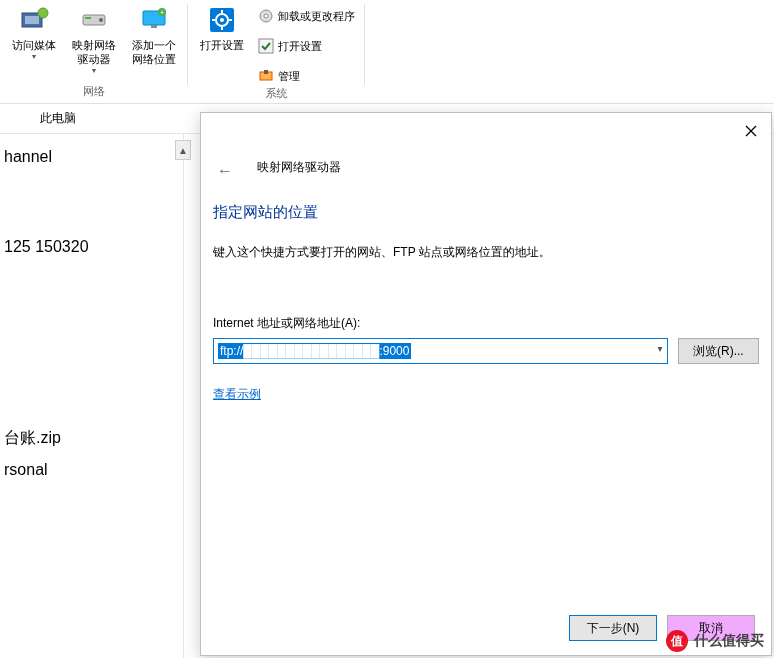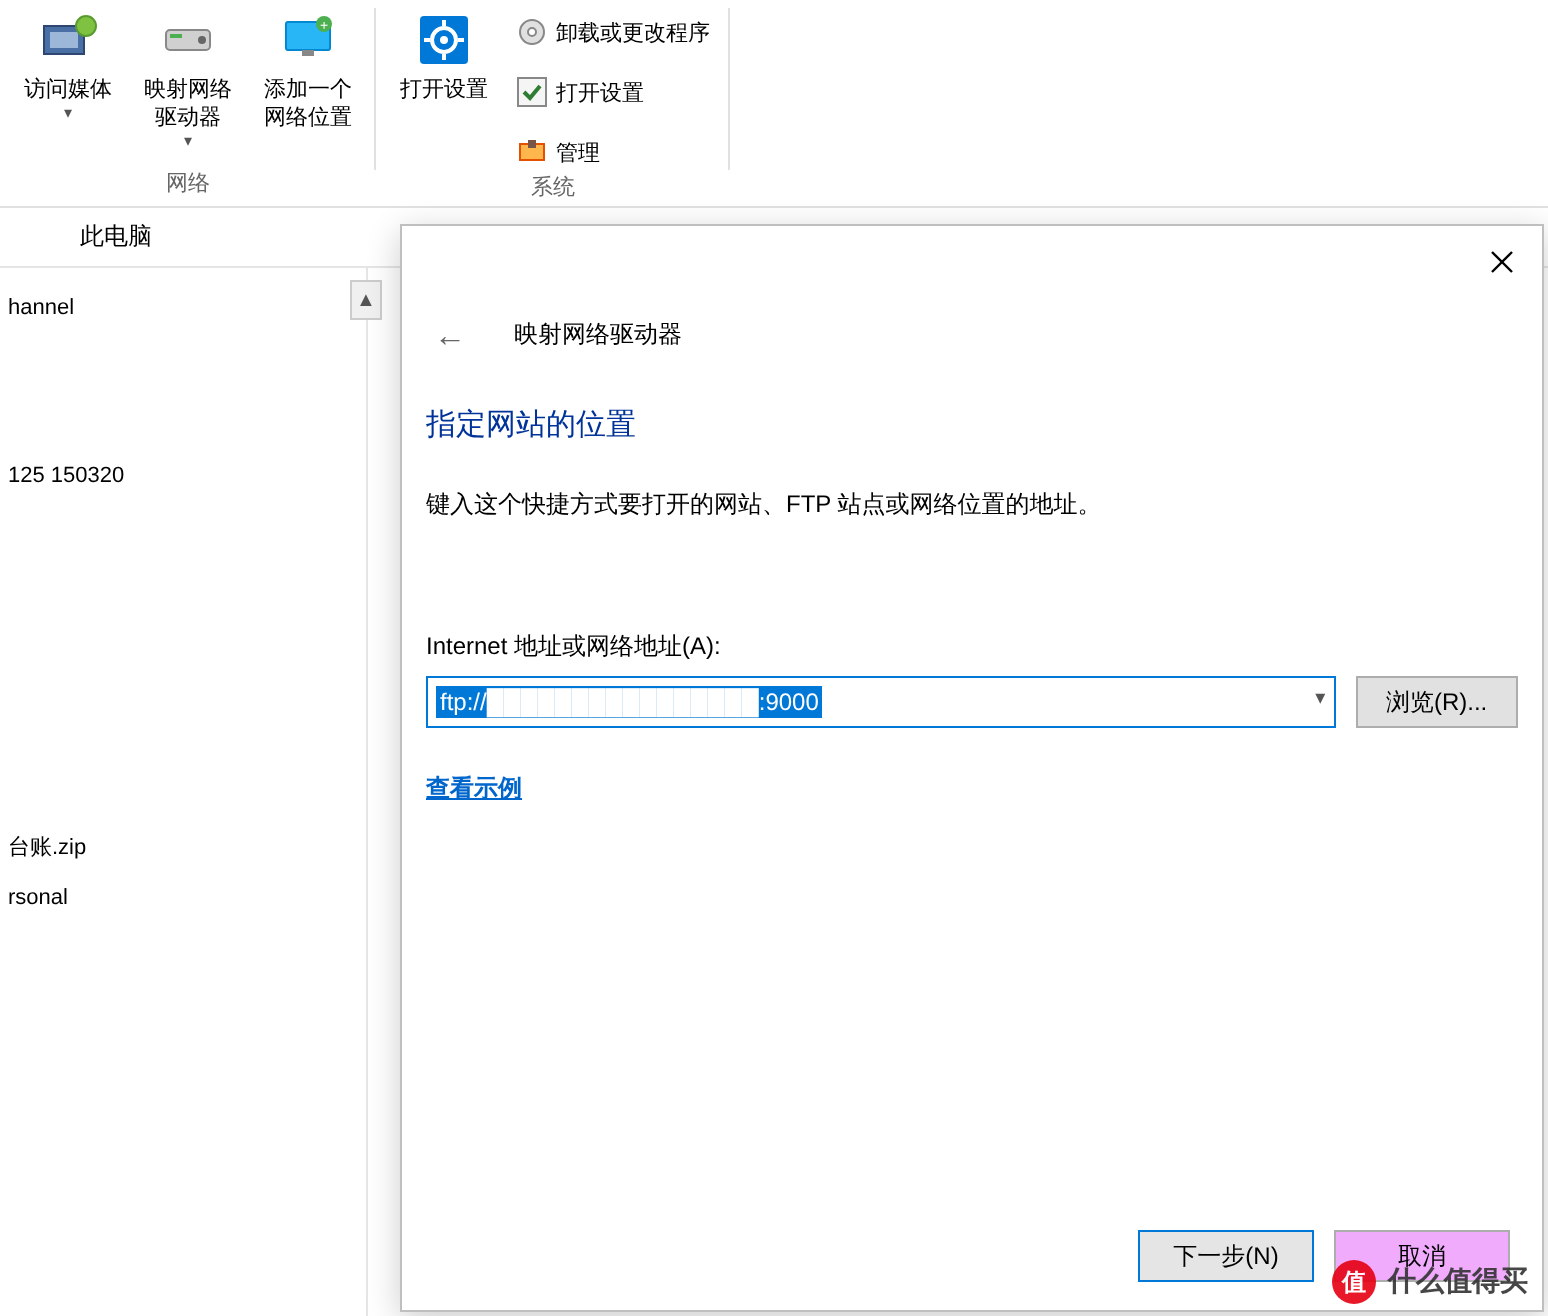--- a/index.html
+++ b/index.html
@@ -19,40 +19,40 @@
 .ribbon-small .sicon { width: 16px; height: 16px; display: flex; align-items: center; justify-content: center; }
 .ribbon-small .slbl { font-size: 11px; }
 .drop-arrow { font-size: 8px; color: #555; }
 
 
 .crumb-bar { height: 30px; border-bottom: 1px solid #e5e5e5; display: flex; align-items: center; padding: 0 8px 0 40px; font-size: 12px; }
 
 
 .main { display: flex; height: calc(658px - 104px - 30px); }
 .sidebar { width: 184px; border-right: 1px solid #e5e5e5; padding-top: 8px; position: relative; }
-.sidebar-item { padding: 6px 4px 6px 4px; font-size: 11px; white-space: nowrap; overflow: hidden; }
+.sidebar-item { padding: 6px 4px 6px 4px; font-size: 16px; white-space: nowrap; overflow: hidden; }
 .sidebar-item.sep { margin-top: 60px; }
 .sidebar-splitter { position: absolute; right: -8px; top: 6px; width: 16px; height: 20px; background: #f0f0f0; border: 1px solid #ccc; display: flex; align-items: center; justify-content: center; font-size: 10px; color: #555; cursor: pointer; }
 .content { flex: 1; position: relative; }
 
 
 .wizard { position: absolute; left: 200px; top: 112px; right: 2px; bottom: 2px; background: #fff; border: 1px solid #bfbfbf; box-shadow: 0 4px 16px rgba(0,0,0,.2); }
 .wizard-close { position: absolute; right: 8px; top: 6px; width: 24px; height: 24px; display: flex; align-items: center; justify-content: center; cursor: pointer; font-size: 14px; }
 .wizard-back { position: absolute; left: 12px; top: 44px; width: 24px; height: 24px; display: flex; align-items: center; justify-content: center; cursor: pointer; color: #666; font-size: 16px; }
 .wizard-title { position: absolute; left: 56px; top: 46px; font-size: 12px; }
 .wizard-body { position: absolute; left: 12px; right: 12px; top: 90px; bottom: 56px; }
 .wizard-heading { color: #003399; font-size: 15px; margin-bottom: 22px; }
 .wizard-text { font-size: 12px; margin-bottom: 54px; }
 .wizard-label { font-size: 12px; margin-bottom: 6px; }
 .addr-row { display: flex; gap: 10px; align-items: center; }
 .addr-input { width: 501px; height: 26px; border: 1px solid #0078d7; padding: 0 22px 0 4px; font-size: 12px; position: relative; display: flex; align-items: center; }
 .addr-input .sel { background: #0078d7; color: #fff; padding: 1px 2px; }
 .addr-input .chev { position: absolute; right: 4px; top: 4px; font-size: 10px; color: #555; }
 .browse-btn { width: 90px; height: 26px; border: 1px solid #adadad; background: #e1e1e1; font-size: 12px; cursor: pointer; }
-.example-link { display: inline-block; margin-top: 22px; color: #0066cc; text-decoration: underline; cursor: pointer; font-size: 12px; font-weight: bold; }
+.example-link { display: inline-block; margin-top: 22px; color: #0066cc; text-decoration: underline; cursor: pointer; font-size: 12px; }
 .wizard-footer { position: absolute; right: 16px; bottom: 14px; display: flex; gap: 10px; }
 .wizard-footer button { width: 88px; height: 26px; border: 1px solid #adadad; background: #f0abfc; font-size: 12px; cursor: pointer; }
 .wizard-footer button.primary { border: 1px solid #0078d7; background: #e5e5e5; }
 
 
 .watermark { position: absolute; right: 10px; bottom: 6px; display: flex; align-items: center; gap: 6px; font-size: 14px; color: #333; font-weight: bold; opacity: .9; }
 .watermark .logo { width: 22px; height: 22px; border-radius: 50%; background: #e60012; color: #fff; display: flex; align-items: center; justify-content: center; font-size: 12px; }
 </style>
 </head>
 <body>

